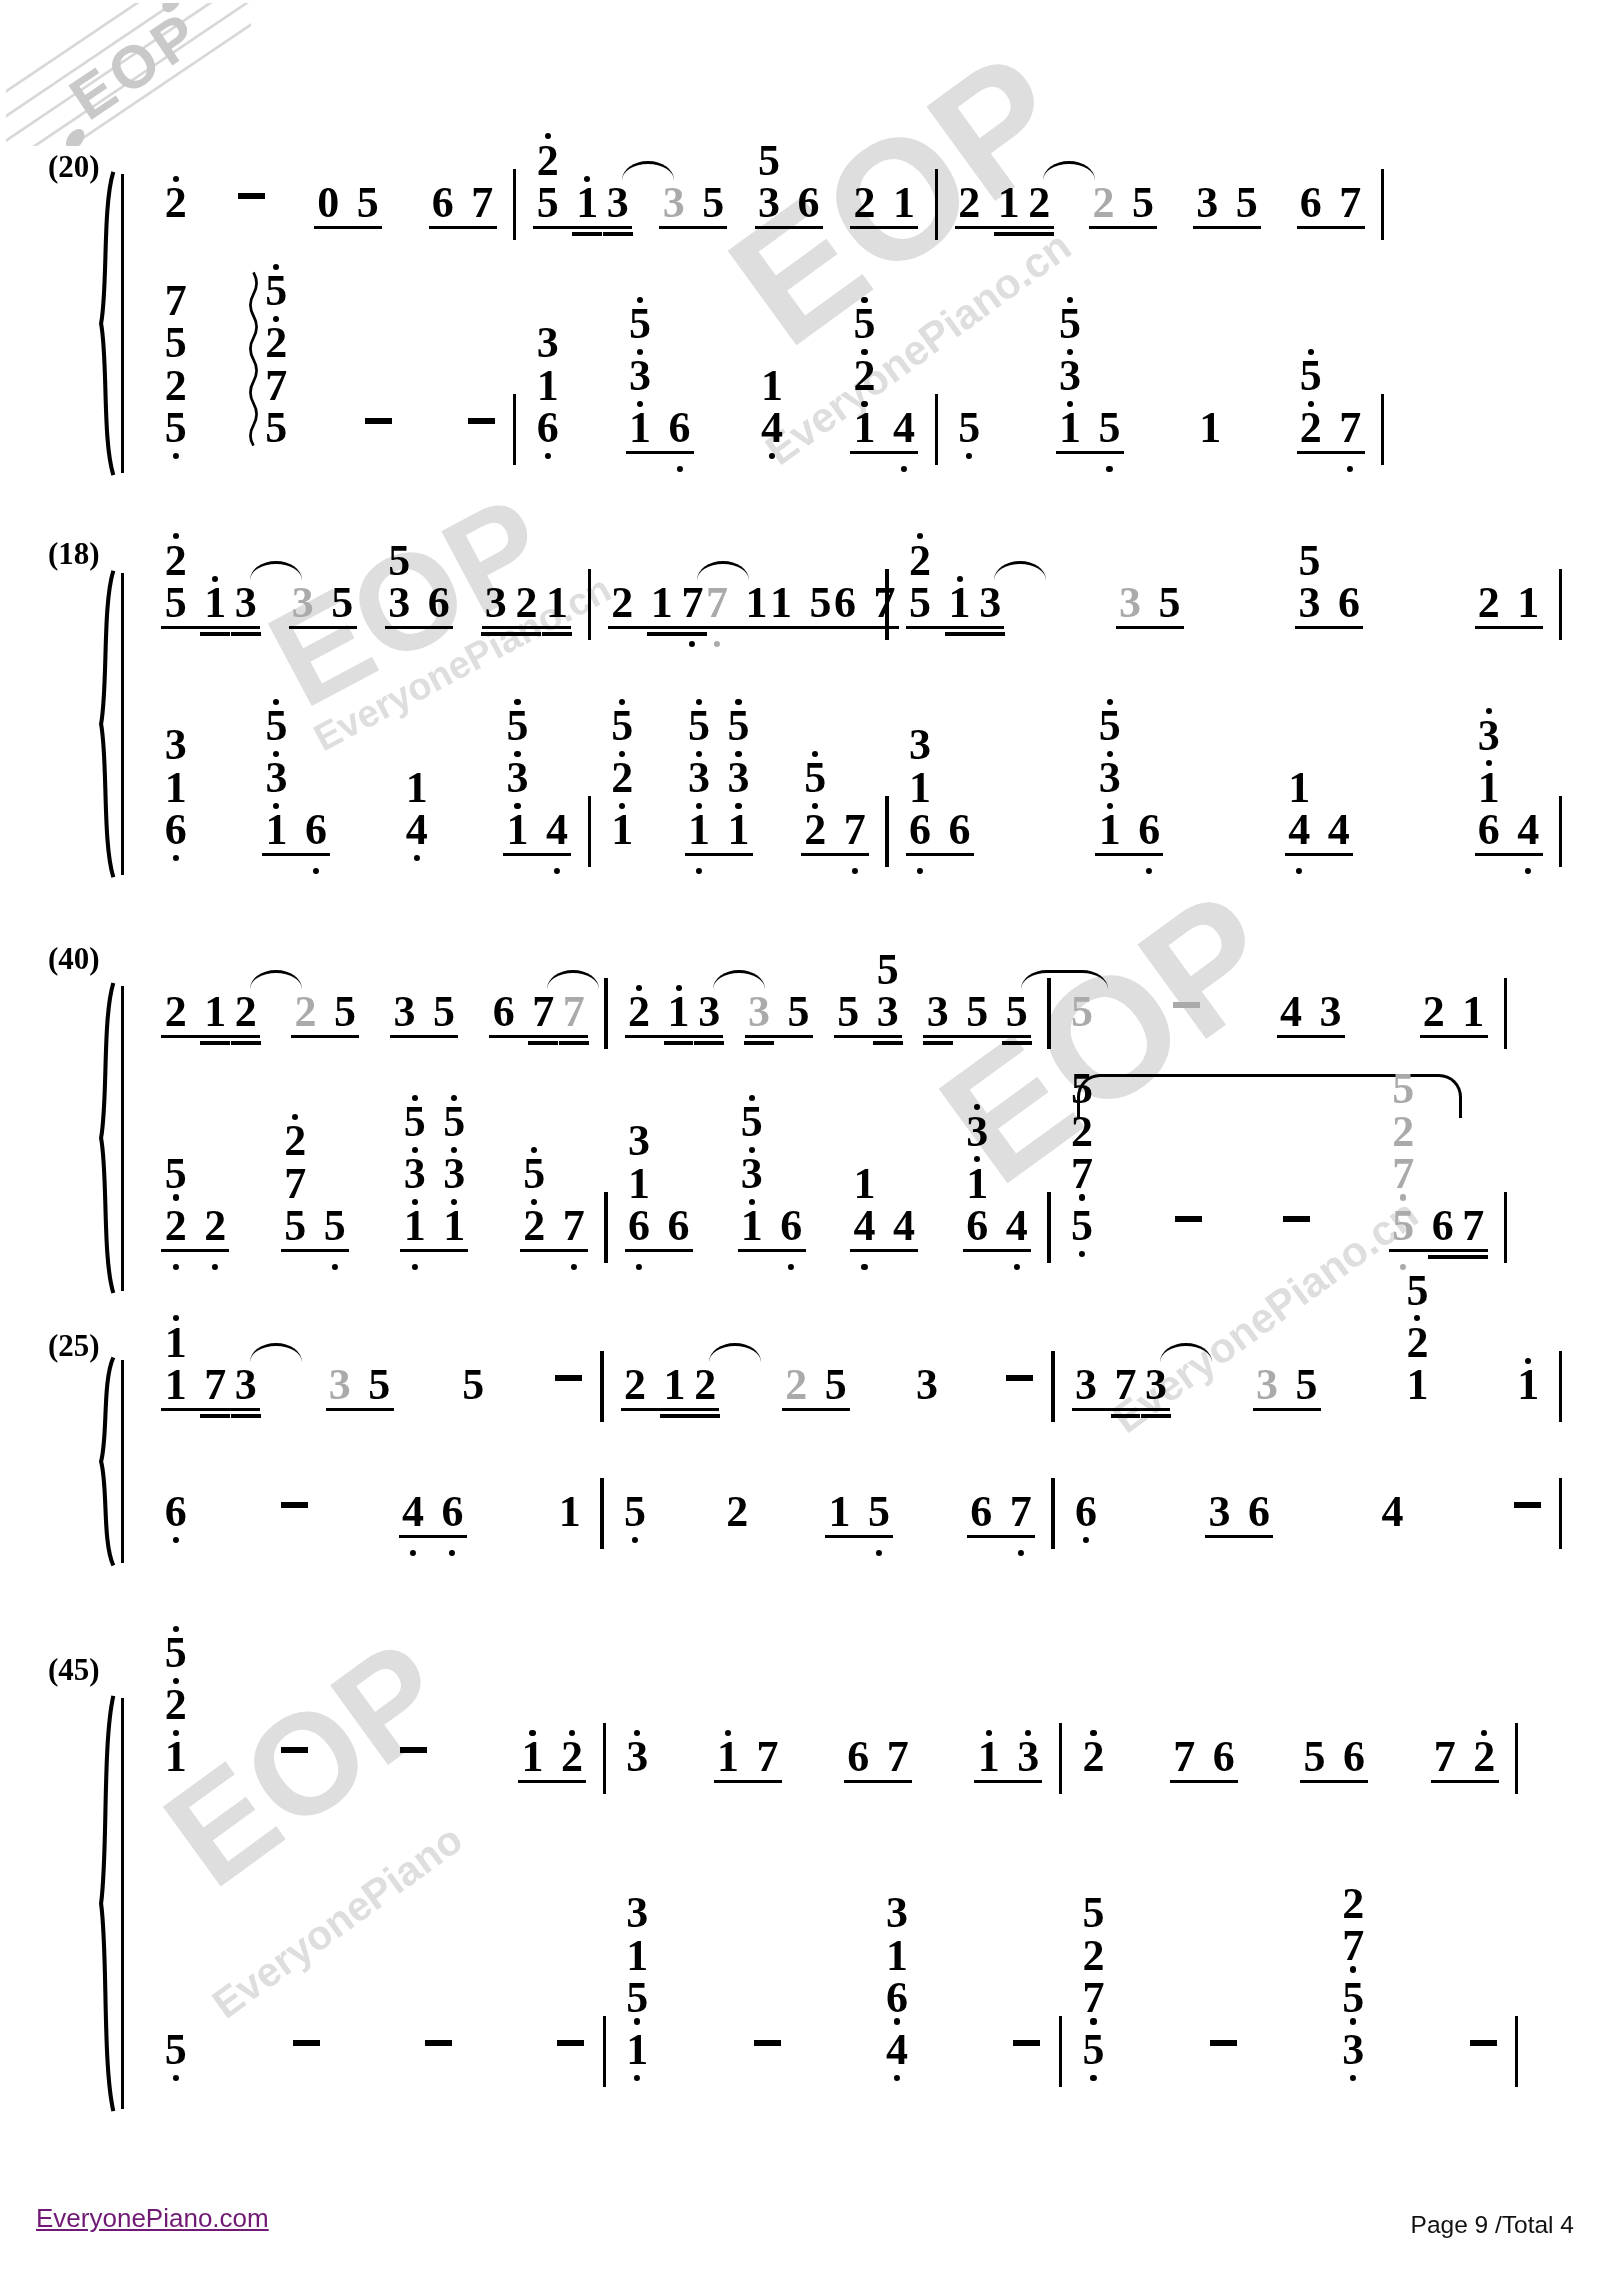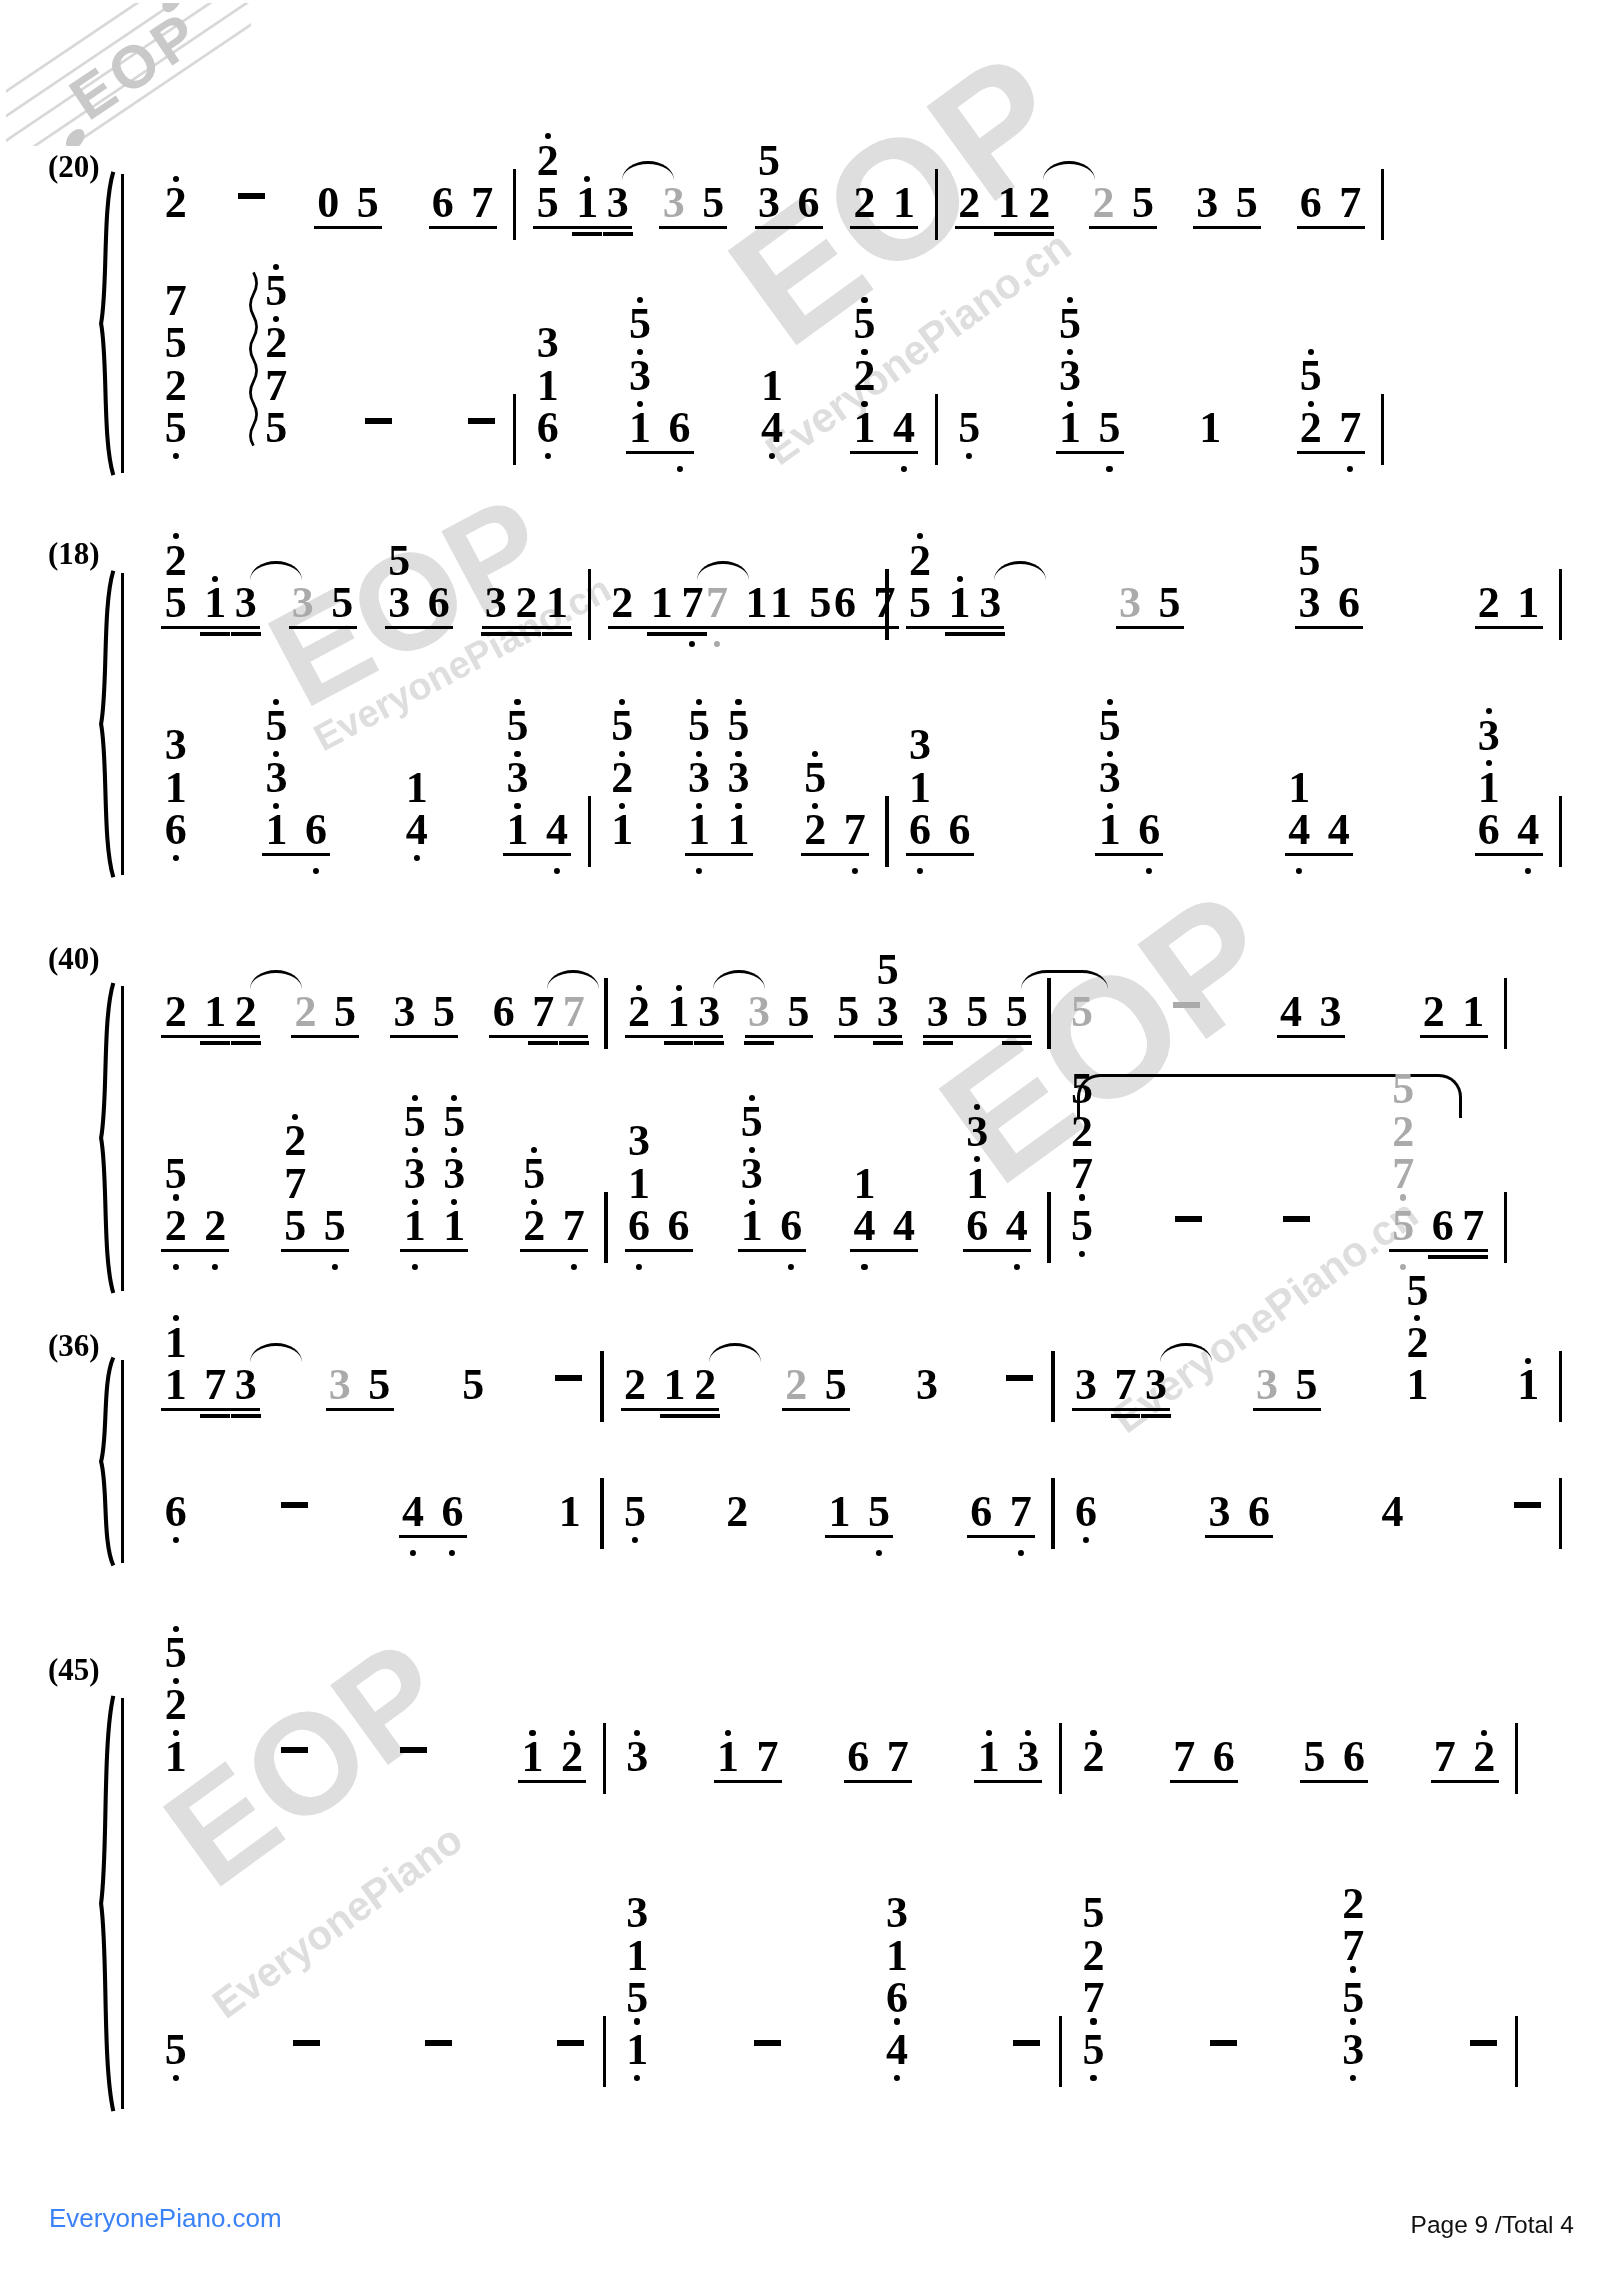--- a/index.html
+++ b/index.html
@@ -39,21 +39,21 @@
   .dashtok{justify-content:center;}
   .dash{width:27px;height:6.1px;background:#000;margin-bottom:13.6px;}
   .dash.g{background:#aaa;}
   .tie{position:absolute;left:16.4px;top:-24.5px;width:52px;height:19px;border-top:3.4px solid #000;
        border-radius:26px 26px 0 0 / 19px 19px 0 0;}
   .tie.wide{width:87px;}
   .longtie{position:absolute;left:6%;width:83%;top:-134px;height:41px;border-top:3.4px solid #000;
            border-left:3.4px solid #000;border-right:3.4px solid #000;border-radius:23px 23px 0 0;}
   .arp{position:absolute;left:-16.4px;bottom:-4.1px;}
   
-  #footer-left{position:absolute;left:49px;top:2203px;font:26px "Liberation Sans",sans-serif;color:#3b82f6;}
+  #footer-left{position:absolute;left:36px;top:2203px;font:26px "Liberation Sans",sans-serif;color:#701a75;text-decoration:underline;}
   #footer-right{position:absolute;right:49px;top:2211px;font:24.5px "Liberation Sans",sans-serif;color:#111;}
 </style>
 </head>
 <body>
 
 <div id="page">
 
   <div id="logo">
     <svg width="245" height="143" viewBox="0 0 360 210">
       <g transform="rotate(-34 180 105)" stroke="#d8d8d8" stroke-width="4">
@@ -1288,21 +1288,21 @@
             <div class="tok u2">
               <div class="main">
                 <span class="dgt">7</span>
               </div>
               <div class="ud"></div>
             </div>
           </div>
         </div>
         <div class="bar" style="left: calc(100% - 2px);"></div>
       </div>
-      <div class="mlabel" style="top: 1328px;">(36)</div>
+      <div class="mlabel" style="top: 1328px;">(25)</div>
       <div class="brace" style="top: 1356px;"><svg width="20.4" height="211" viewBox="0 0 30 310">
           <path d="M24 2 C8 37.199999999999996 16 117.8 6 155 C16 192.2 8 272.8 24 308" fill="none" stroke="#000" stroke-width="6"></path>
         </svg></div>
       <div class="sysline" style="top: 1360px; height: 203px;"></div>
       <div class="mrow" style="left: 143px; top: 1367px; width: 1418px;">
         <div class="meas" style="left: 0%; width: 32.4%;">
           <div class="grp u1">
             <div class="tok">
               <div class="sti">
                 <div class="dot above"></div>

